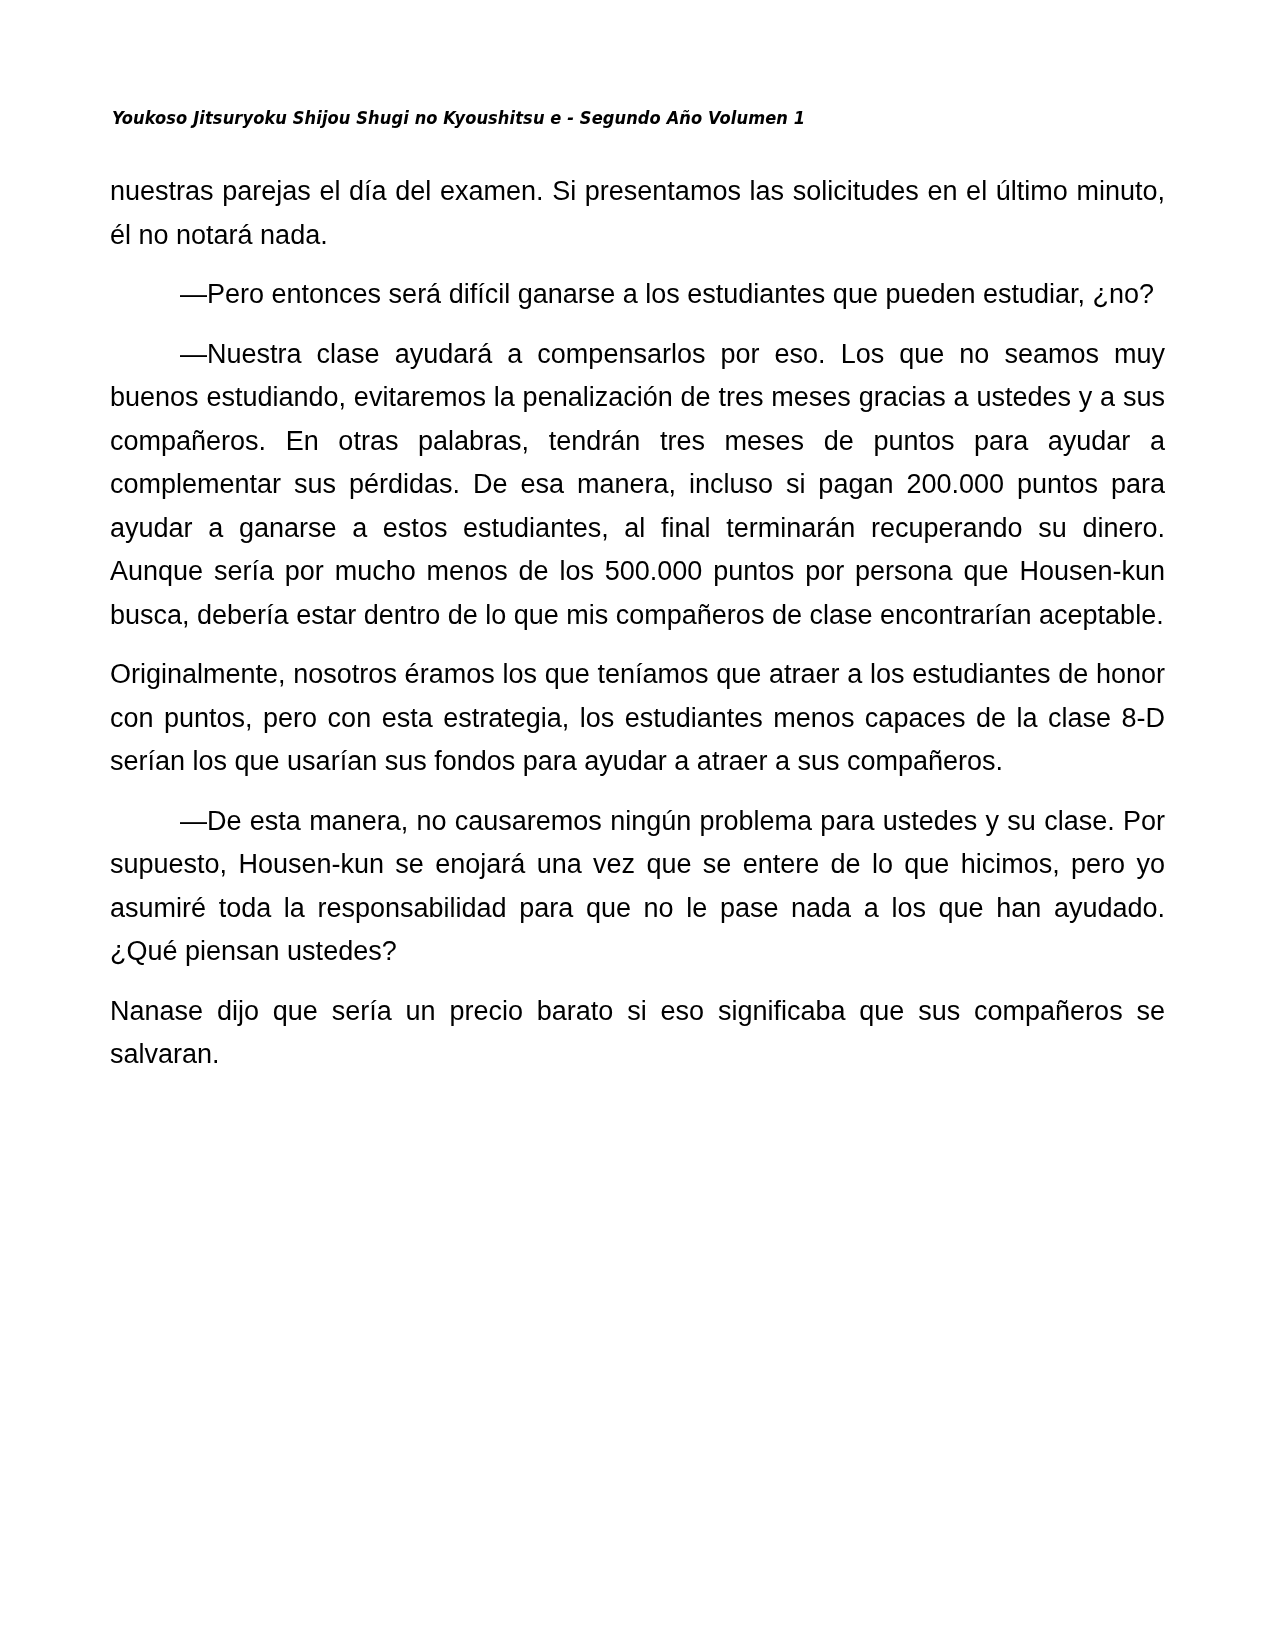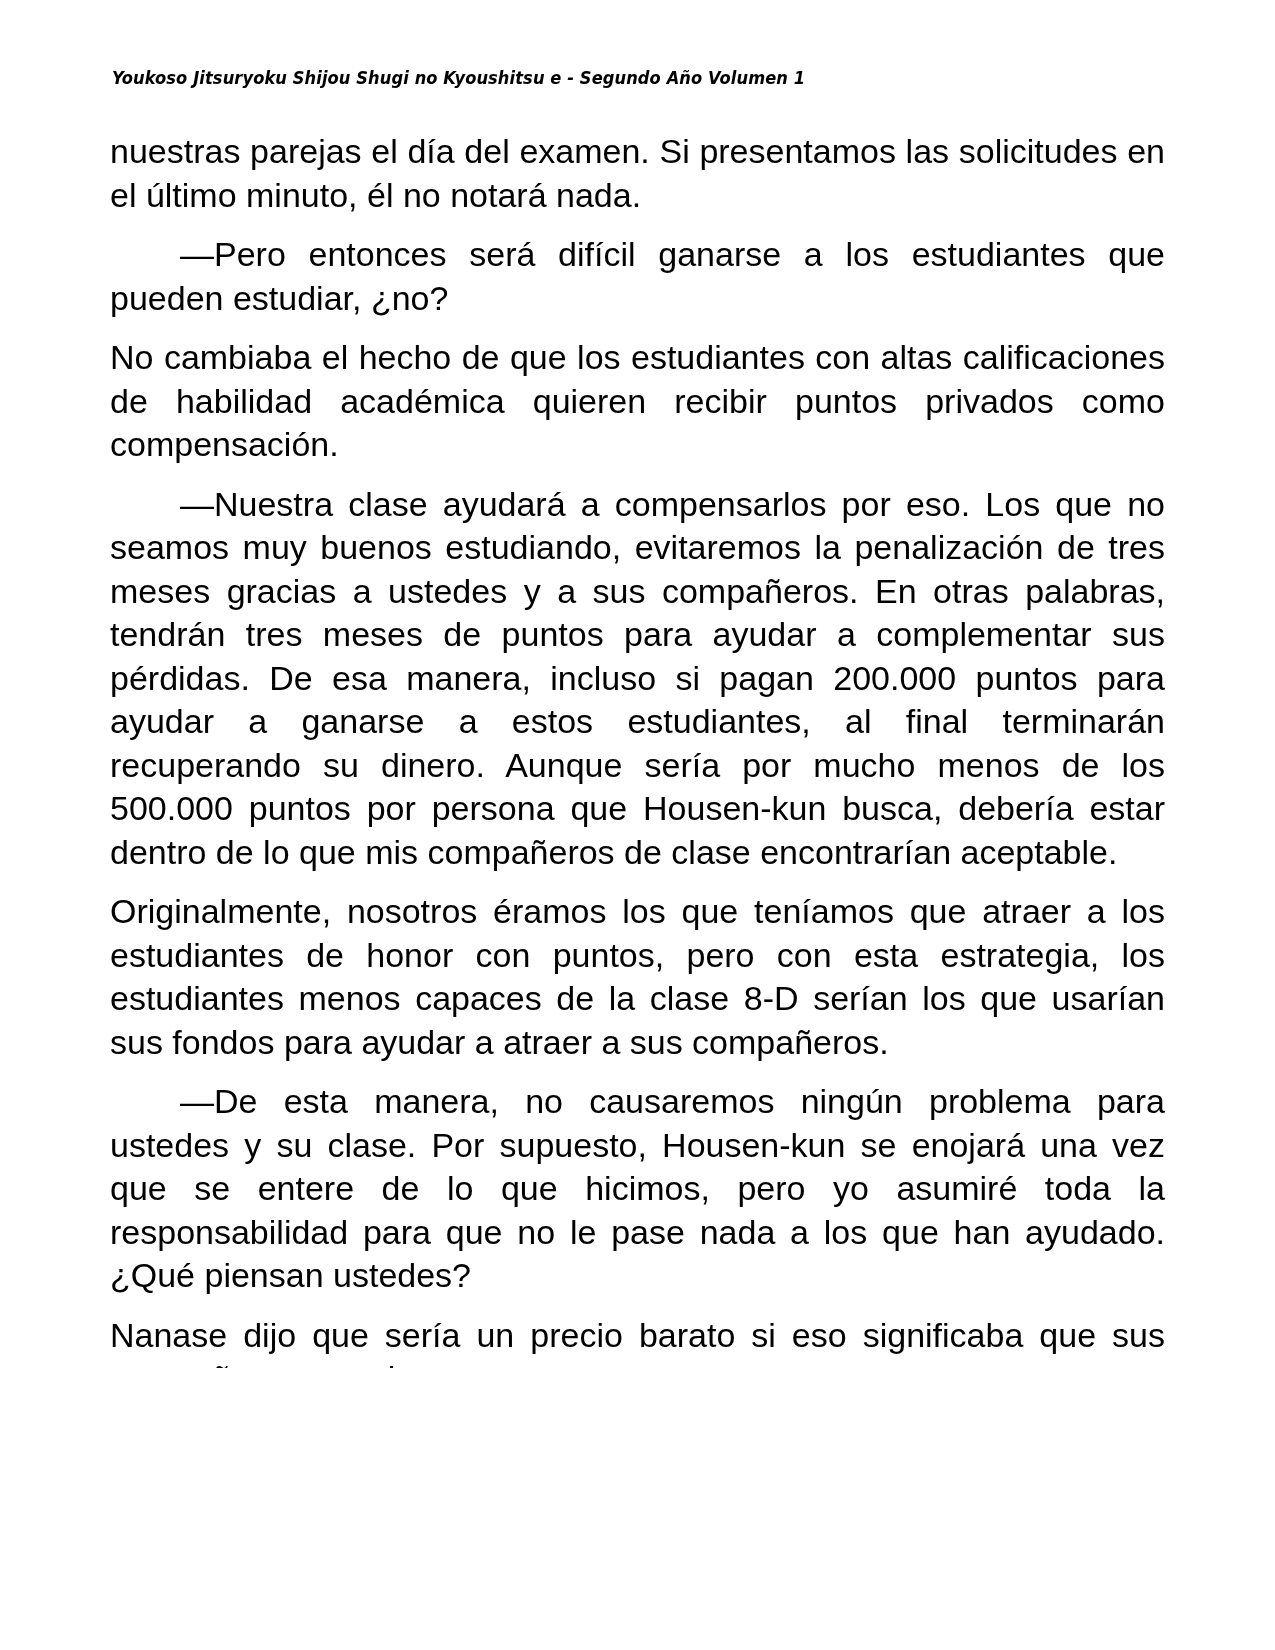--- a/index.html
+++ b/index.html
@@ -8,20 +8,21 @@
     background: #ffffff;
   }
   .page {
     position: relative;
     width: 1275px;
     height: 1368px;
     background: #ffffff;
     box-sizing: border-box;
     overflow: hidden;
     font-family: "Liberation Sans", sans-serif;
+    margin-top: 40px;
   }
 
   
   .header {
     position: absolute;
     left: 112px;
     top: 68px;
     width: 1052px;
   }
   .header-title {
@@ -38,21 +39,21 @@
 
   
   .body-col {
     position: absolute;
     left: 110px;
     top: 130px;
     width: 1055px;
   }
   .para {
     font-family: "Liberation Sans", sans-serif;
-    font-size: 34px;
+    font-size: 27px;
     line-height: 43.5px;
     color: #000000;
     text-align: justify;
     text-justify: inter-word;
     margin: 0 0 16px 0;
     hyphens: none;
     word-spacing: 0px;
   }
   .para.dialogue {
     text-indent: 70px;
@@ -104,21 +105,20 @@
 
 <div class="page">
 
   <div class="header">
     <div class="header-title">Youkoso Jitsuryoku Shijou Shugi no Kyoushitsu e - Segundo Año Volumen 1</div>
   </div>
 
   <div class="body-col">
     <p class="para">nuestras parejas el día del examen. Si presentamos las solicitudes en el último minuto, él no notará nada.</p>
     <p class="para dialogue">—Pero entonces será difícil ganarse a los estudiantes que pueden estudiar, ¿no?</p>
-    <p class="para">No cambiaba el hecho de que los estudiantes con altas calificaciones de habilidad académica quieren recibir puntos privados como compensación.</p>
     <p class="para dialogue">—Nuestra clase ayudará a compensarlos por eso. Los que no seamos muy buenos estudiando, evitaremos la penalización de tres meses gracias a ustedes y a sus compañeros. En otras palabras, tendrán tres meses de puntos para ayudar a complementar sus pérdidas. De esa manera, incluso si pagan 200.000 puntos para ayudar a ganarse a estos estudiantes, al final terminarán recuperando su dinero. Aunque sería por mucho menos de los 500.000 puntos por persona que Housen-kun busca, debería estar dentro de lo que mis compañeros de clase encontrarían aceptable.</p>
     <p class="para">Originalmente, nosotros éramos los que teníamos que atraer a los estudiantes de honor con puntos, pero con esta estrategia, los estudiantes menos capaces de la clase 8-D serían los que usarían sus fondos para ayudar a atraer a sus compañeros.</p>
     <p class="para dialogue">—De esta manera, no causaremos ningún problema para ustedes y su clase. Por supuesto, Housen-kun se enojará una vez que se entere de lo que hicimos, pero yo asumiré toda la responsabilidad para que no le pase nada a los que han ayudado. ¿Qué piensan ustedes?</p>
     <p class="para">Nanase dijo que sería un precio barato si eso significaba que sus compañeros se salvaran.</p>
   </div>
 
   <div class="footer-rule"></div>
   <div class="footer-rule-thin"></div>
 
   <div class="footer">

